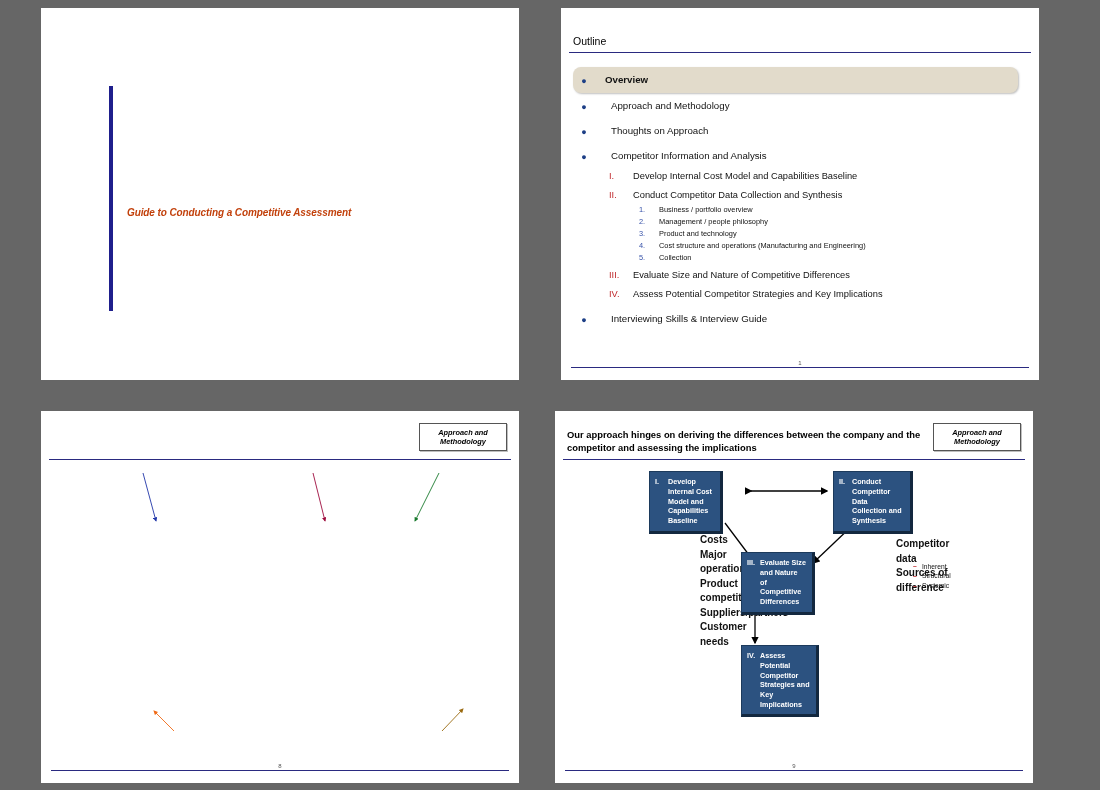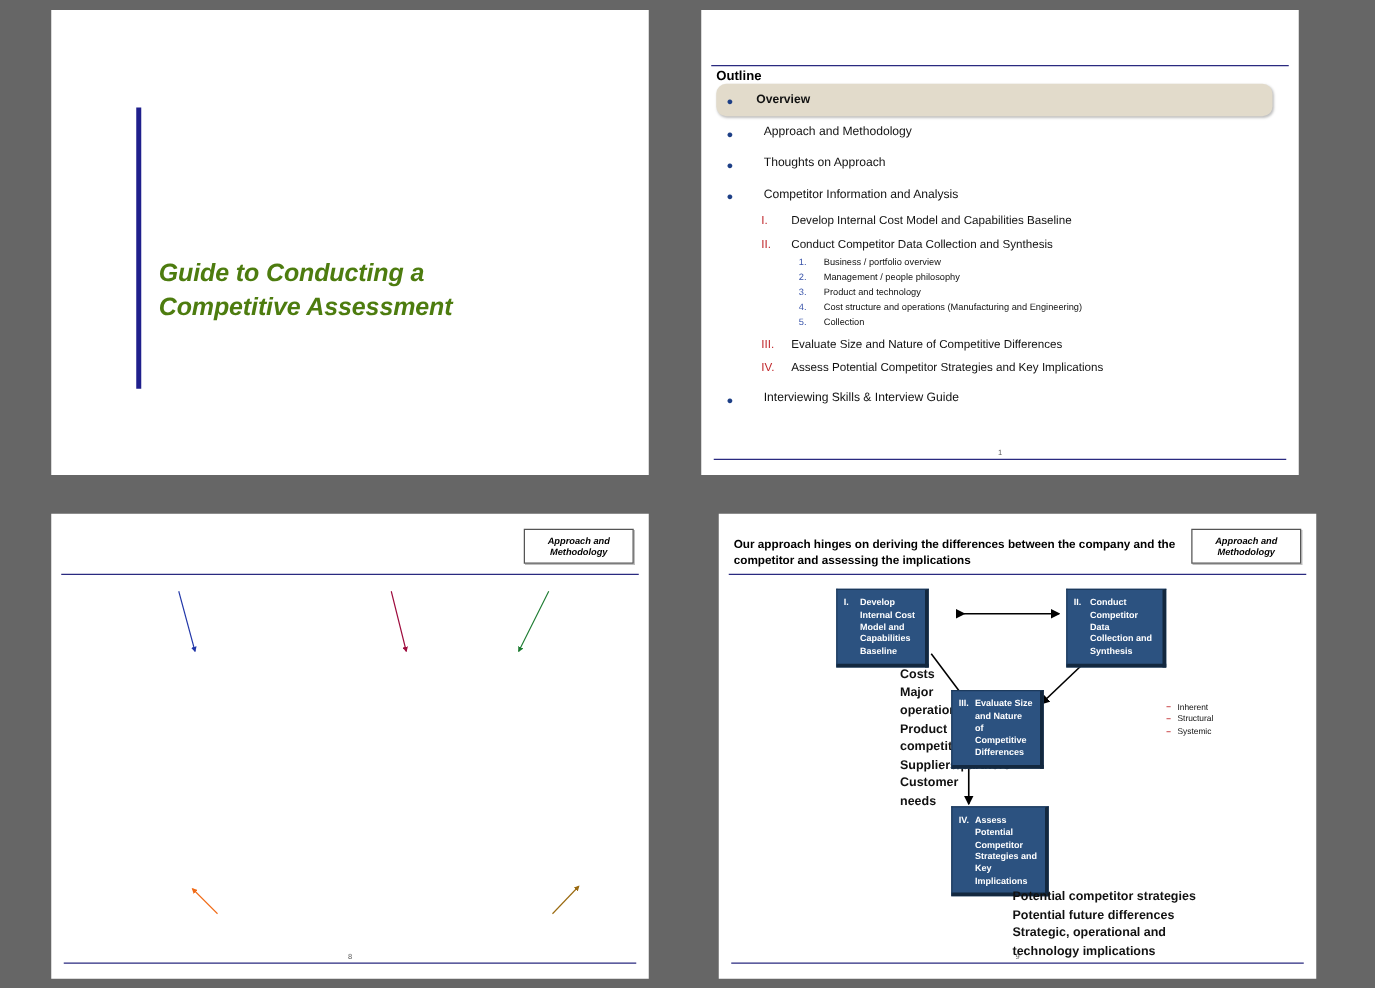--- a/index.html
+++ b/index.html
@@ -16,48 +16,47 @@
     width: 1100px; height: 790px;
   }
   .slide {
     position: absolute;
     background: #ffffff;
     overflow: hidden;
   }
   #slide1 { left: 41px;  top: 8px;   width: 478px; height: 372px; }
   #slide2 { left: 561px; top: 8px;   width: 478px; height: 372px; }
   #slide3 { left: 41px;  top: 411px; width: 478px; height: 372px; }
-  #slide4 { left: 575px; top: 411px; width: 478px; height: 372px; }
+  #slide4 { left: 555px; top: 411px; width: 478px; height: 372px; }
 
   
   .title-bar {
     position: absolute;
     left: 68px; top: 78px;
     width: 4px; height: 225px;
     background: #1f1f8c;
   }
   .title-text {
     position: absolute;
     left: 86px; top: 198px;
     width: 330px;
-    font-size: 20px;
+    font-size: 10px;
     font-weight: bold;
     font-style: italic;
     line-height: 1.35;
-    color: #4d7c0f;
+    color: #c2410c;
     letter-spacing: -0.1px;
   }
 
   
   .slide-title {
     position: absolute;
     font-size: 10.5px;
-    font-weight: bold;
+    font-weight: normal;
     color: #000;
-    margin-top: 20px;
   }
   .title-rule {
     position: absolute;
     height: 0;
     border-top: 1.6px solid #2a2a80;
   }
   .footer-rule {
     position: absolute;
     left: 10px; right: 10px; bottom: 12px;
     height: 0;
@@ -324,38 +323,37 @@
       <li>Major operations</li>
       <li>Product competitor</li>
       <li>Suppliers/partners</li>
       <li>Customer needs</li>
     </ul>
 
     <div class="fbox" style="left:278px; top:60px; width:80px;">
       <span class="rn">II.</span>
       <span class="bd">Conduct Competitor Data Collection and Synthesis</span>
     </div>
+    <ul class="blist" style="left:292px; top:116px; width:120px;">
+      <li>Competitor data</li>
+      <li>Sources of difference</li>
+    </ul>
     <ul class="blist sub" style="left:308px; top:144px; width:110px;">
       <li>Inherent</li>
       <li>Structural</li>
       <li>Systemic</li>
     </ul>
 
     <div class="fbox" style="left:186px; top:141px; width:74px;">
       <span class="rn">III.</span>
       <span class="bd">Evaluate Size and Nature of Competitive Differences</span>
     </div>
 
     <div class="fbox" style="left:186px; top:234px; width:78px;">
       <span class="rn">IV.</span>
       <span class="bd">Assess Potential Competitor Strategies and Key Implications</span>
     </div>
-    <ul class="blist" style="left:186px; top:290px; width:200px;">
-      <li>Potential competitor strategies</li>
-      <li>Potential future differences</li>
-      <li>Strategic, operational and technology implications</li>
-    </ul>
 
     <div class="page-num">9</div>
     <div class="footer-rule"></div>
   </div>
 
 </div>
 
 </body></html>

